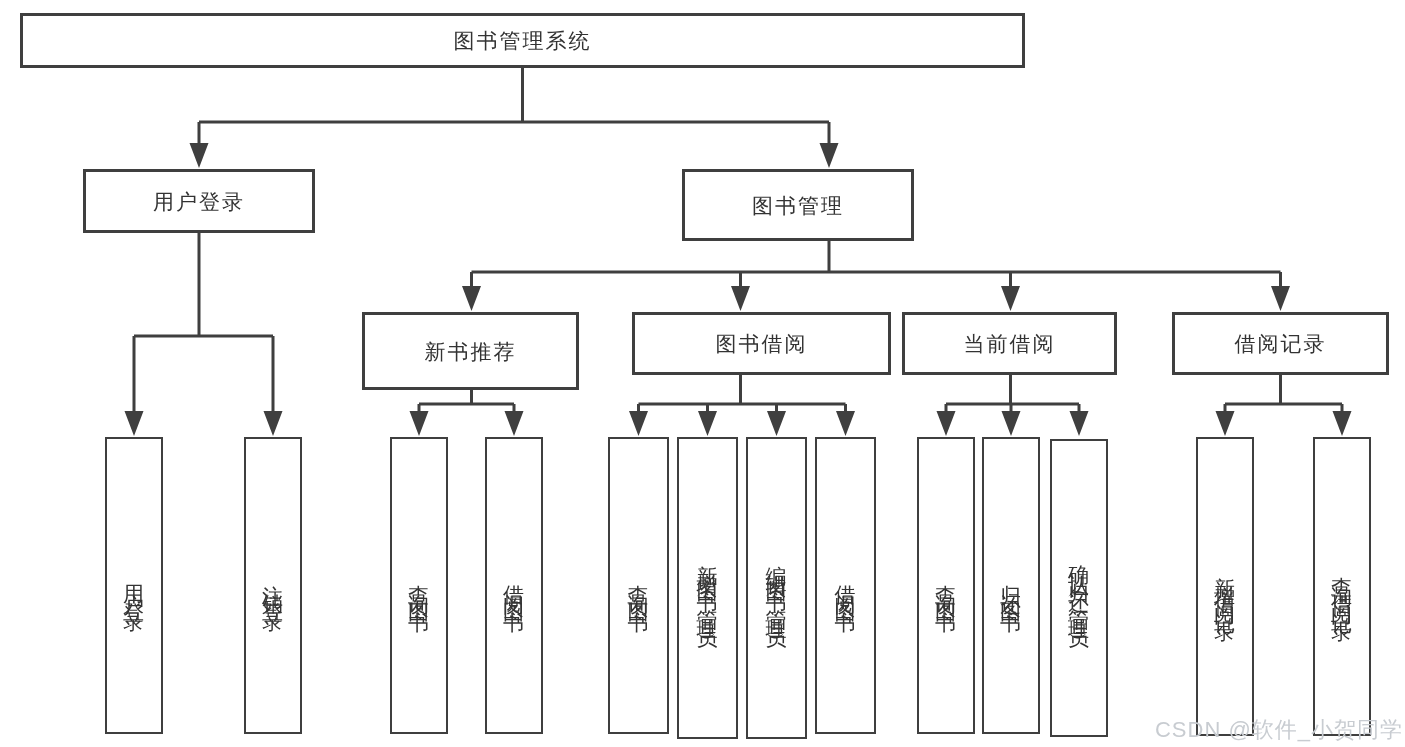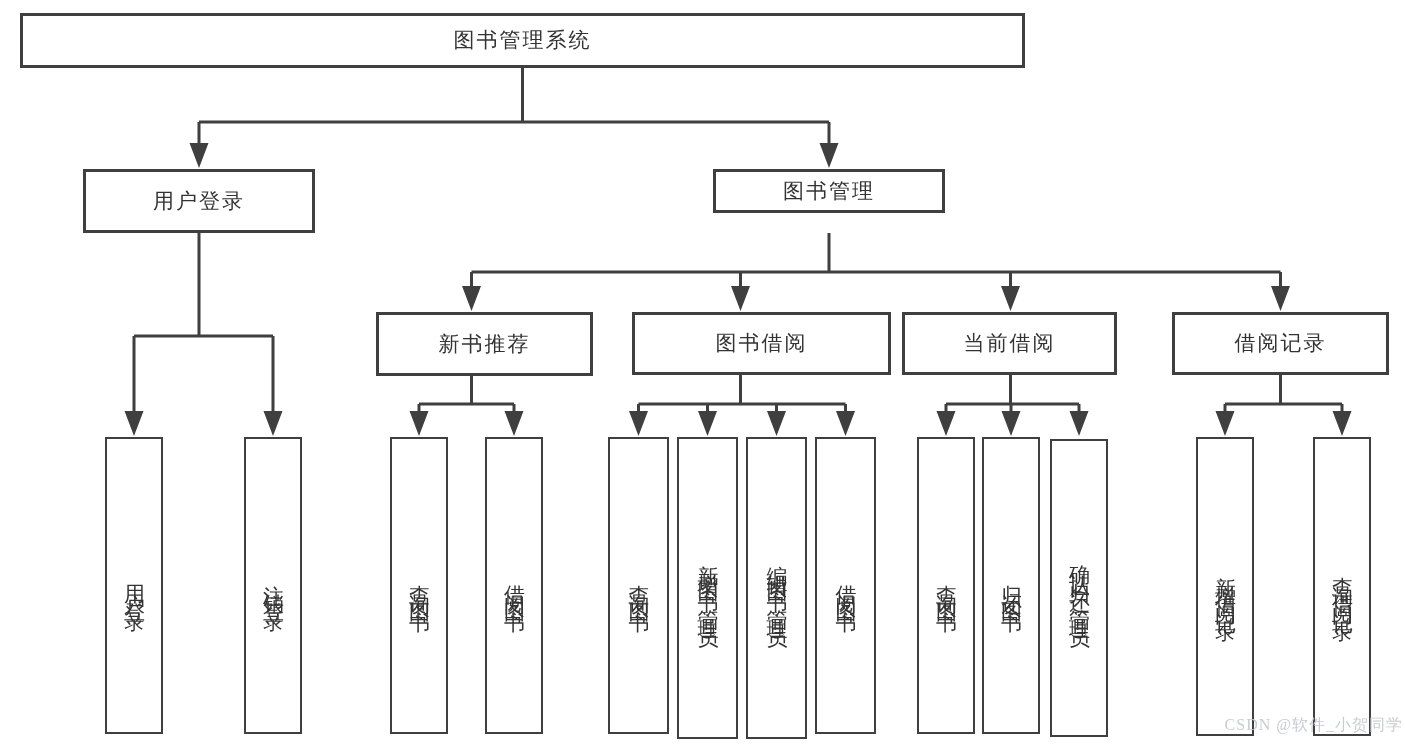--- a/index.html
+++ b/index.html
@@ -1,39 +1,39 @@
 <!DOCTYPE html>
 <html style="--line: #3f3f3f; --text: #333333; --watermark: #c8ccd1; --background: #ffffff;"><head>
 <meta charset="utf-8">
 <style>
   html,body{margin:0;padding:0;background:#fff;}
   .stage{
     position:relative;width:1405px;height:747px;
     background:var(--background,#ffffff);
-    font-family:Liberation Serif, serif;
+    font-family:Liberation Sans, sans-serif;
     overflow:hidden;
   }
   .stage svg{position:absolute;left:0;top:0;z-index:0;}
   .wire{stroke:var(--line,#3f3f3f);stroke-width:3;fill:none;}
   .arrowhead{fill:var(--line,#3f3f3f);stroke:none;}
   .box{
     position:absolute;z-index:1;box-sizing:border-box;
     background:#ffffff;border:3px solid var(--line,#3f3f3f);
     display:flex;align-items:center;justify-content:center;
     color:var(--text,#333333);font-size:21px;letter-spacing:2px;
     line-height:1;white-space:nowrap;
   }
   .box.v{
     border-width:2px;
     writing-mode:vertical-rl;
     letter-spacing:9px;
   }
   .watermark{
     position:absolute;right:2px;top:715px;z-index:5;
-    font-size:16px;letter-spacing:1px;
+    font-size:22px;letter-spacing:1px;
     color:var(--watermark,#c8ccd1);
   }
 </style>
 </head>
 <body>
 
 <div class="stage">
 
   <svg width="1405" height="747" viewBox="0 0 1405 747">
 
@@ -73,23 +73,23 @@
       M1001.5 411 L1020.5 411 L1011 436 Z
       M1069.5 411 L1088.5 411 L1079 436 Z
       M1215.5 411 L1234.5 411 L1225 436 Z
       M1332.5 411 L1351.5 411 L1342 436 Z
     "></path>
   </svg>
 
   <div class="box h" style="left:20px;top:13px;width:1005px;height:55px">图书管理系统</div>
 
   <div class="box h" style="left:83px;top:169px;width:232px;height:64px">用户登录</div>
-  <div class="box h" style="left:713px;top:169px;width:232px;height:44px">图书管理</div>
+  <div class="box h" style="left:682px;top:169px;width:232px;height:72px">图书管理</div>
 
-  <div class="box h" style="left:376px;top:312px;width:217px;height:64px">新书推荐</div>
+  <div class="box h" style="left:362px;top:312px;width:217px;height:78px">新书推荐</div>
   <div class="box h" style="left:632px;top:312px;width:259px;height:63px">图书借阅</div>
   <div class="box h" style="left:902px;top:312px;width:215px;height:63px">当前借阅</div>
   <div class="box h" style="left:1172px;top:312px;width:217px;height:63px">借阅记录</div>
 
   <div class="box v" style="left:105px;top:437px;width:58px;height:297px">用户登录</div>
   <div class="box v" style="left:244px;top:437px;width:58px;height:297px">注销登录</div>
 
   <div class="box v" style="left:390px;top:437px;width:58px;height:297px">查询图书</div>
   <div class="box v" style="left:485px;top:437px;width:58px;height:297px">借阅图书</div>
 

